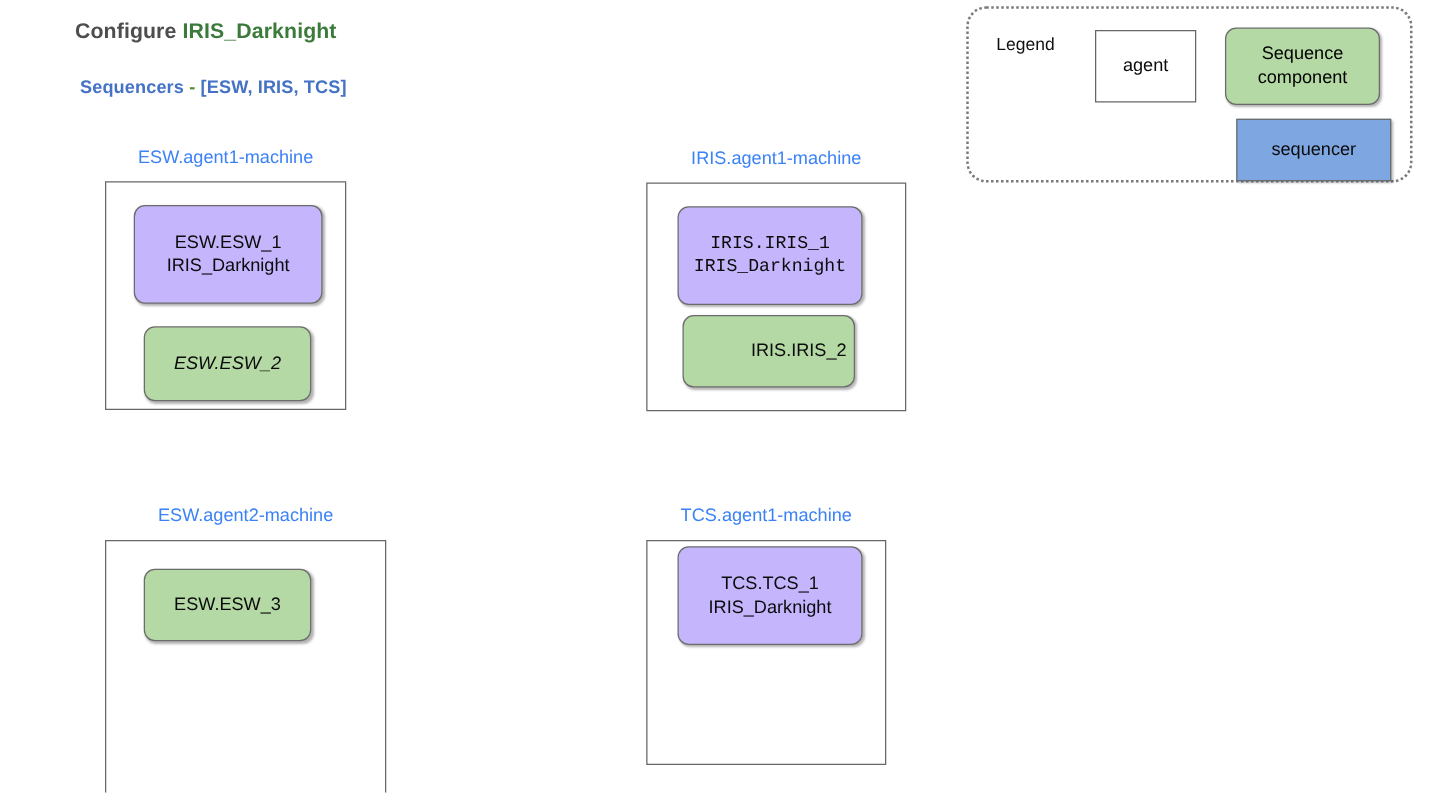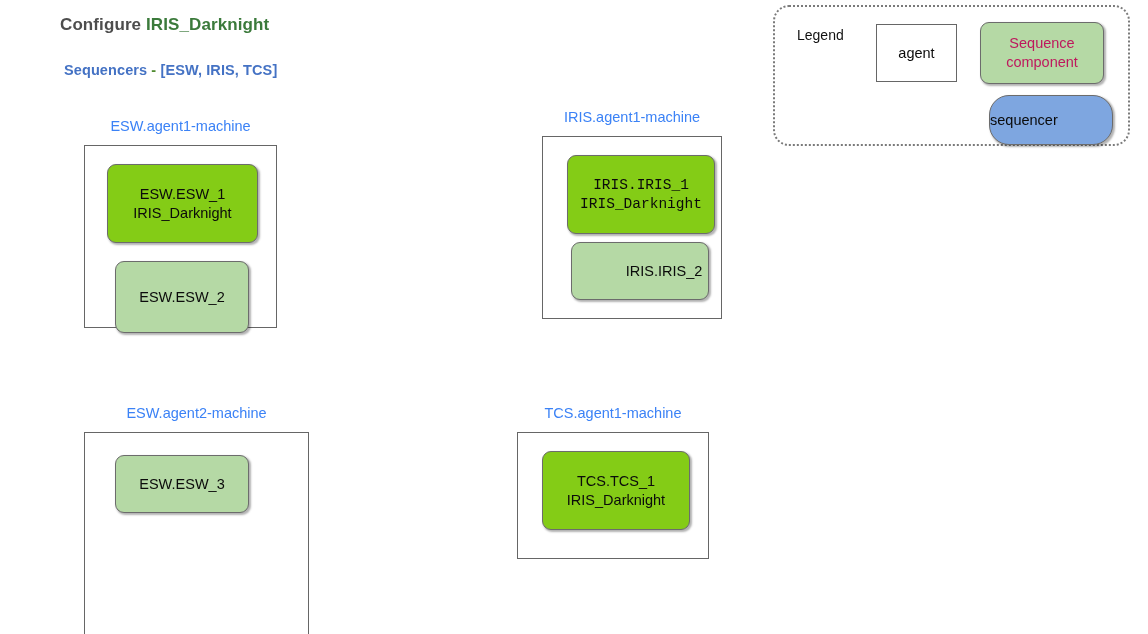--- a/index.html
+++ b/index.html
@@ -78,21 +78,21 @@
     display: flex;
     flex-direction: column;
     align-items: center;
     justify-content: center;
     text-align: center;
     font-size: 14.5px;
     line-height: 19px;
     color: #0b0b0b;
     box-shadow: 1.5px 1.5px 2px rgba(0,0,0,0.30);
   }
-  .comp.sequencer { background: #84cc16; }
+  .comp.sequencer { background: #c4b5fd; }
   .comp.seqcomp  { background: #b5d9a5; }
   .comp .line { display: block; white-space: nowrap; }
 
   
   .legend-panel {
     position: absolute;
     left: 773px;
     top: 5px;
     width: 357px;
     height: 141px;
@@ -134,36 +134,36 @@
     border-radius: 9px;
     border: 1.2px solid #6c6c6c;
     background: #b5d9a5;
     display: flex;
     flex-direction: column;
     align-items: center;
     justify-content: center;
     text-align: center;
     font-size: 14.5px;
     line-height: 19px;
-    color: #be185d;
+    color: #000000;
     box-shadow: 1.5px 1.5px 2px rgba(0,0,0,0.30);
   }
   .legend-sequencer {
     position: absolute;
     left: 214px;
     top: 88px;
     width: 124px;
     height: 50px;
     box-sizing: border-box;
-    border-radius: 20px;
+    border-radius: 0;
     border: 1.2px solid #6c6c6c;
     background: #7ea6e0;
     display: flex;
     align-items: center;
-    justify-content: flex-start;
+    justify-content: center;
     font-size: 14.5px;
     color: #0b0b0b;
     box-shadow: 1.5px 1.5px 2px rgba(0,0,0,0.30);
   }
 </style>
 </head>
 <body>
 
 <div class="page-title">
   <span>Configure</span>
@@ -177,49 +177,49 @@
 </div>
 
 <div id="machines-root">
     <div class="machine-group" style="left: 84px; top: 145px; width: 193px; height: 183px;">
       <div class="machine-label">ESW.agent1-machine</div>
       <div class="machine-box">
         <div class="comp sequencer" style="left: 22px; top: 18px; width: 151px; height: 79px;">
           <span class="line">ESW.ESW_1</span>
           <span class="line">IRIS_Darknight</span>
         </div>
-        <div class="comp seqcomp" style="left: 30px; top: 115px; width: 134px; height: 72px;">
+        <div class="comp seqcomp" style="left: 30px; top: 115px; width: 134px; height: 60px; font-style: italic;">
           <span class="line">ESW.ESW_2</span>
         </div>
       </div>
     </div>
-    <div class="machine-group" style="left: 517px; top: 136px; width: 180px; height: 183px; margin-left: 25px;">
+    <div class="machine-group" style="left: 517px; top: 146px; width: 208px; height: 183px;">
       <div class="machine-label">IRIS.agent1-machine</div>
       <div class="machine-box">
         <div class="comp sequencer" style="left: 24px; top: 18px; width: 148px; height: 79px; font-family: Liberation Mono, monospace;">
           <span class="line">IRIS.IRIS_1</span>
           <span class="line">IRIS_Darknight</span>
         </div>
         <div class="comp seqcomp" style="left: 28px; top: 105px; width: 138px; height: 58px; padding-left: 48px;">
           <span class="line">IRIS.IRIS_2</span>
         </div>
       </div>
     </div>
     <div class="machine-group" style="left: 84px; top: 432px; width: 193px; height: 204px; padding-left: 32px;">
       <div class="machine-label">ESW.agent2-machine</div>
       <div class="machine-box">
         <div class="comp seqcomp" style="left: 30px; top: 22px; width: 134px; height: 58px;">
           <span class="line">ESW.ESW_3</span>
         </div>
       </div>
     </div>
-    <div class="machine-group" style="left: 517px; top: 432px; width: 192px; height: 127px;">
+    <div class="machine-group" style="left: 517px; top: 432px; width: 192px; height: 180px;">
       <div class="machine-label">TCS.agent1-machine</div>
       <div class="machine-box">
-        <div class="comp sequencer" style="left: 24px; top: 18px; width: 148px; height: 79px; align-items: center;">
+        <div class="comp sequencer" style="left: 24px; top: 4px; width: 148px; height: 79px; align-items: center;">
           <span class="line">TCS.TCS_1</span>
           <span class="line">IRIS_Darknight</span>
         </div>
       </div>
     </div>
   </div>
 
 <div class="legend-panel">
   <div class="legend-title">Legend</div>
   <div class="legend-agent">

